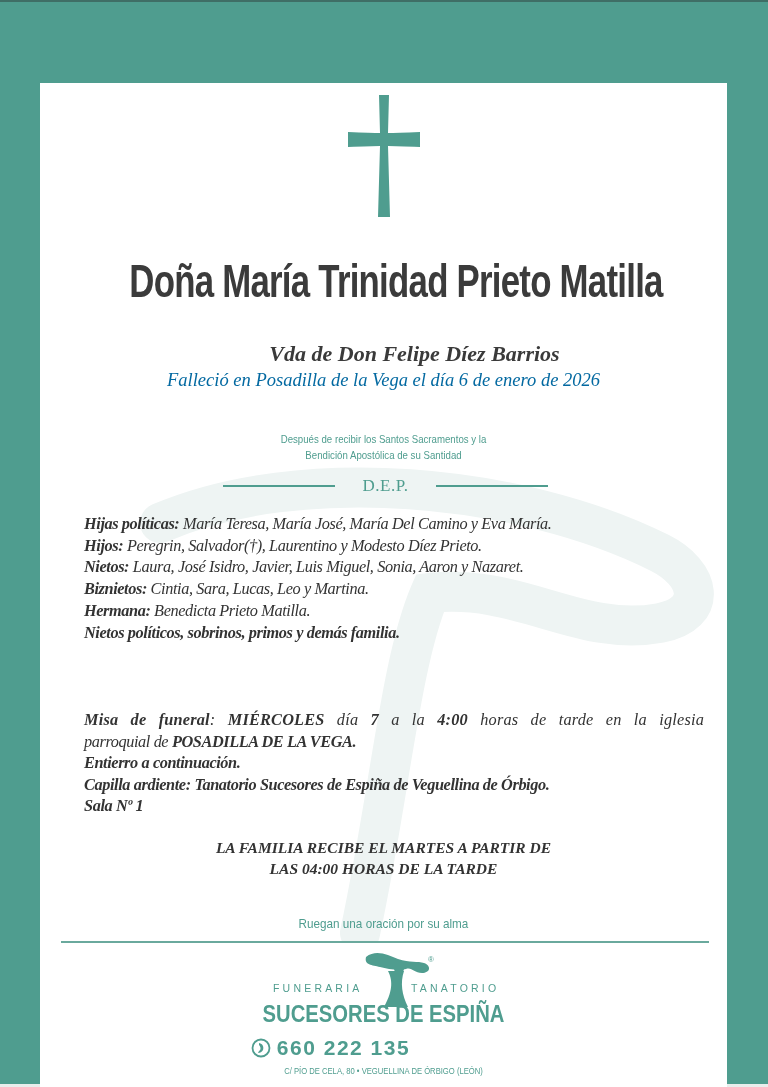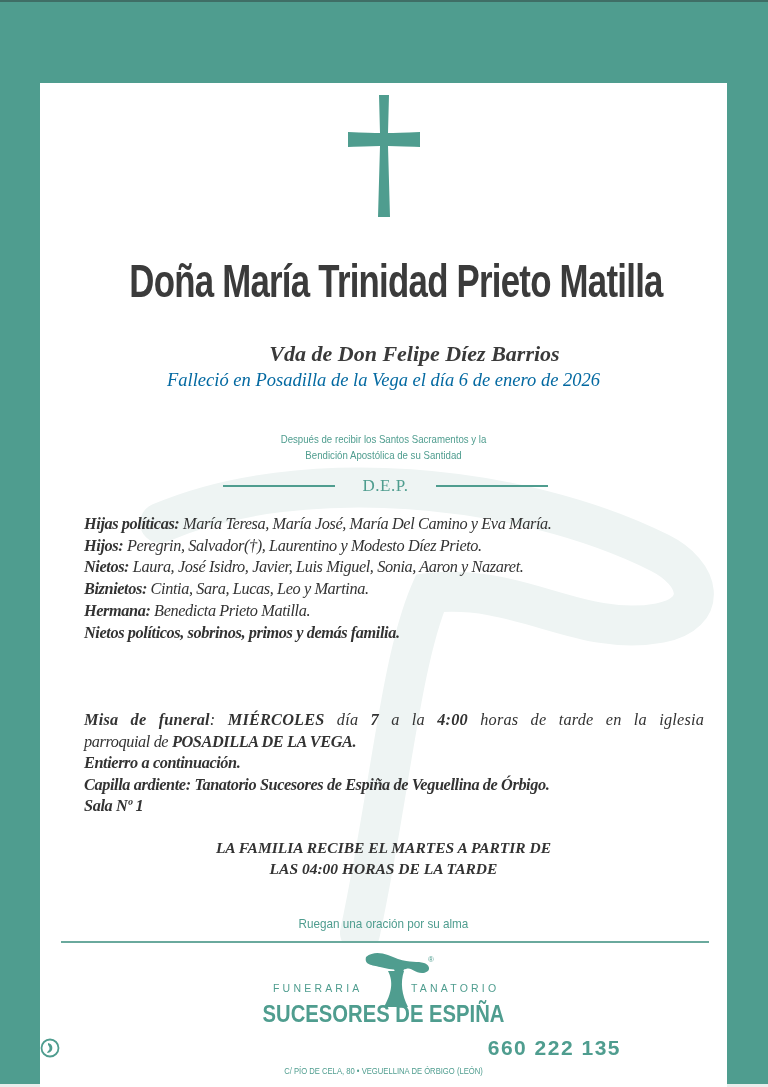--- a/index.html
+++ b/index.html
@@ -110,21 +110,21 @@
   .company {
     position: absolute; left: 0; top: 918px; width: 687px;
     text-align: center;
     font-family: "Liberation Sans", sans-serif; font-weight: bold;
     font-size: 23px; color: #4f9d8f;
     transform: scaleX(0.88);
     white-space: nowrap;
   }
   .phone-row {
     position: absolute; left: 0; top: 953px; width: 581px;
-    display: flex; justify-content: space-between; align-items: center; gap: 6px;
+    display: flex; justify-content: center; align-items: center; gap: 6px;
     color: #4f9d8f;
   }
   .phone-icon { width: 20px; height: 20px; }
   .phone-num {
     font-family: "Liberation Sans", sans-serif; font-weight: bold;
     font-size: 21px; letter-spacing: 1.5px;
   }
   .address {
     position: absolute; left: 0; top: 983px; width: 687px;
     text-align: center;

